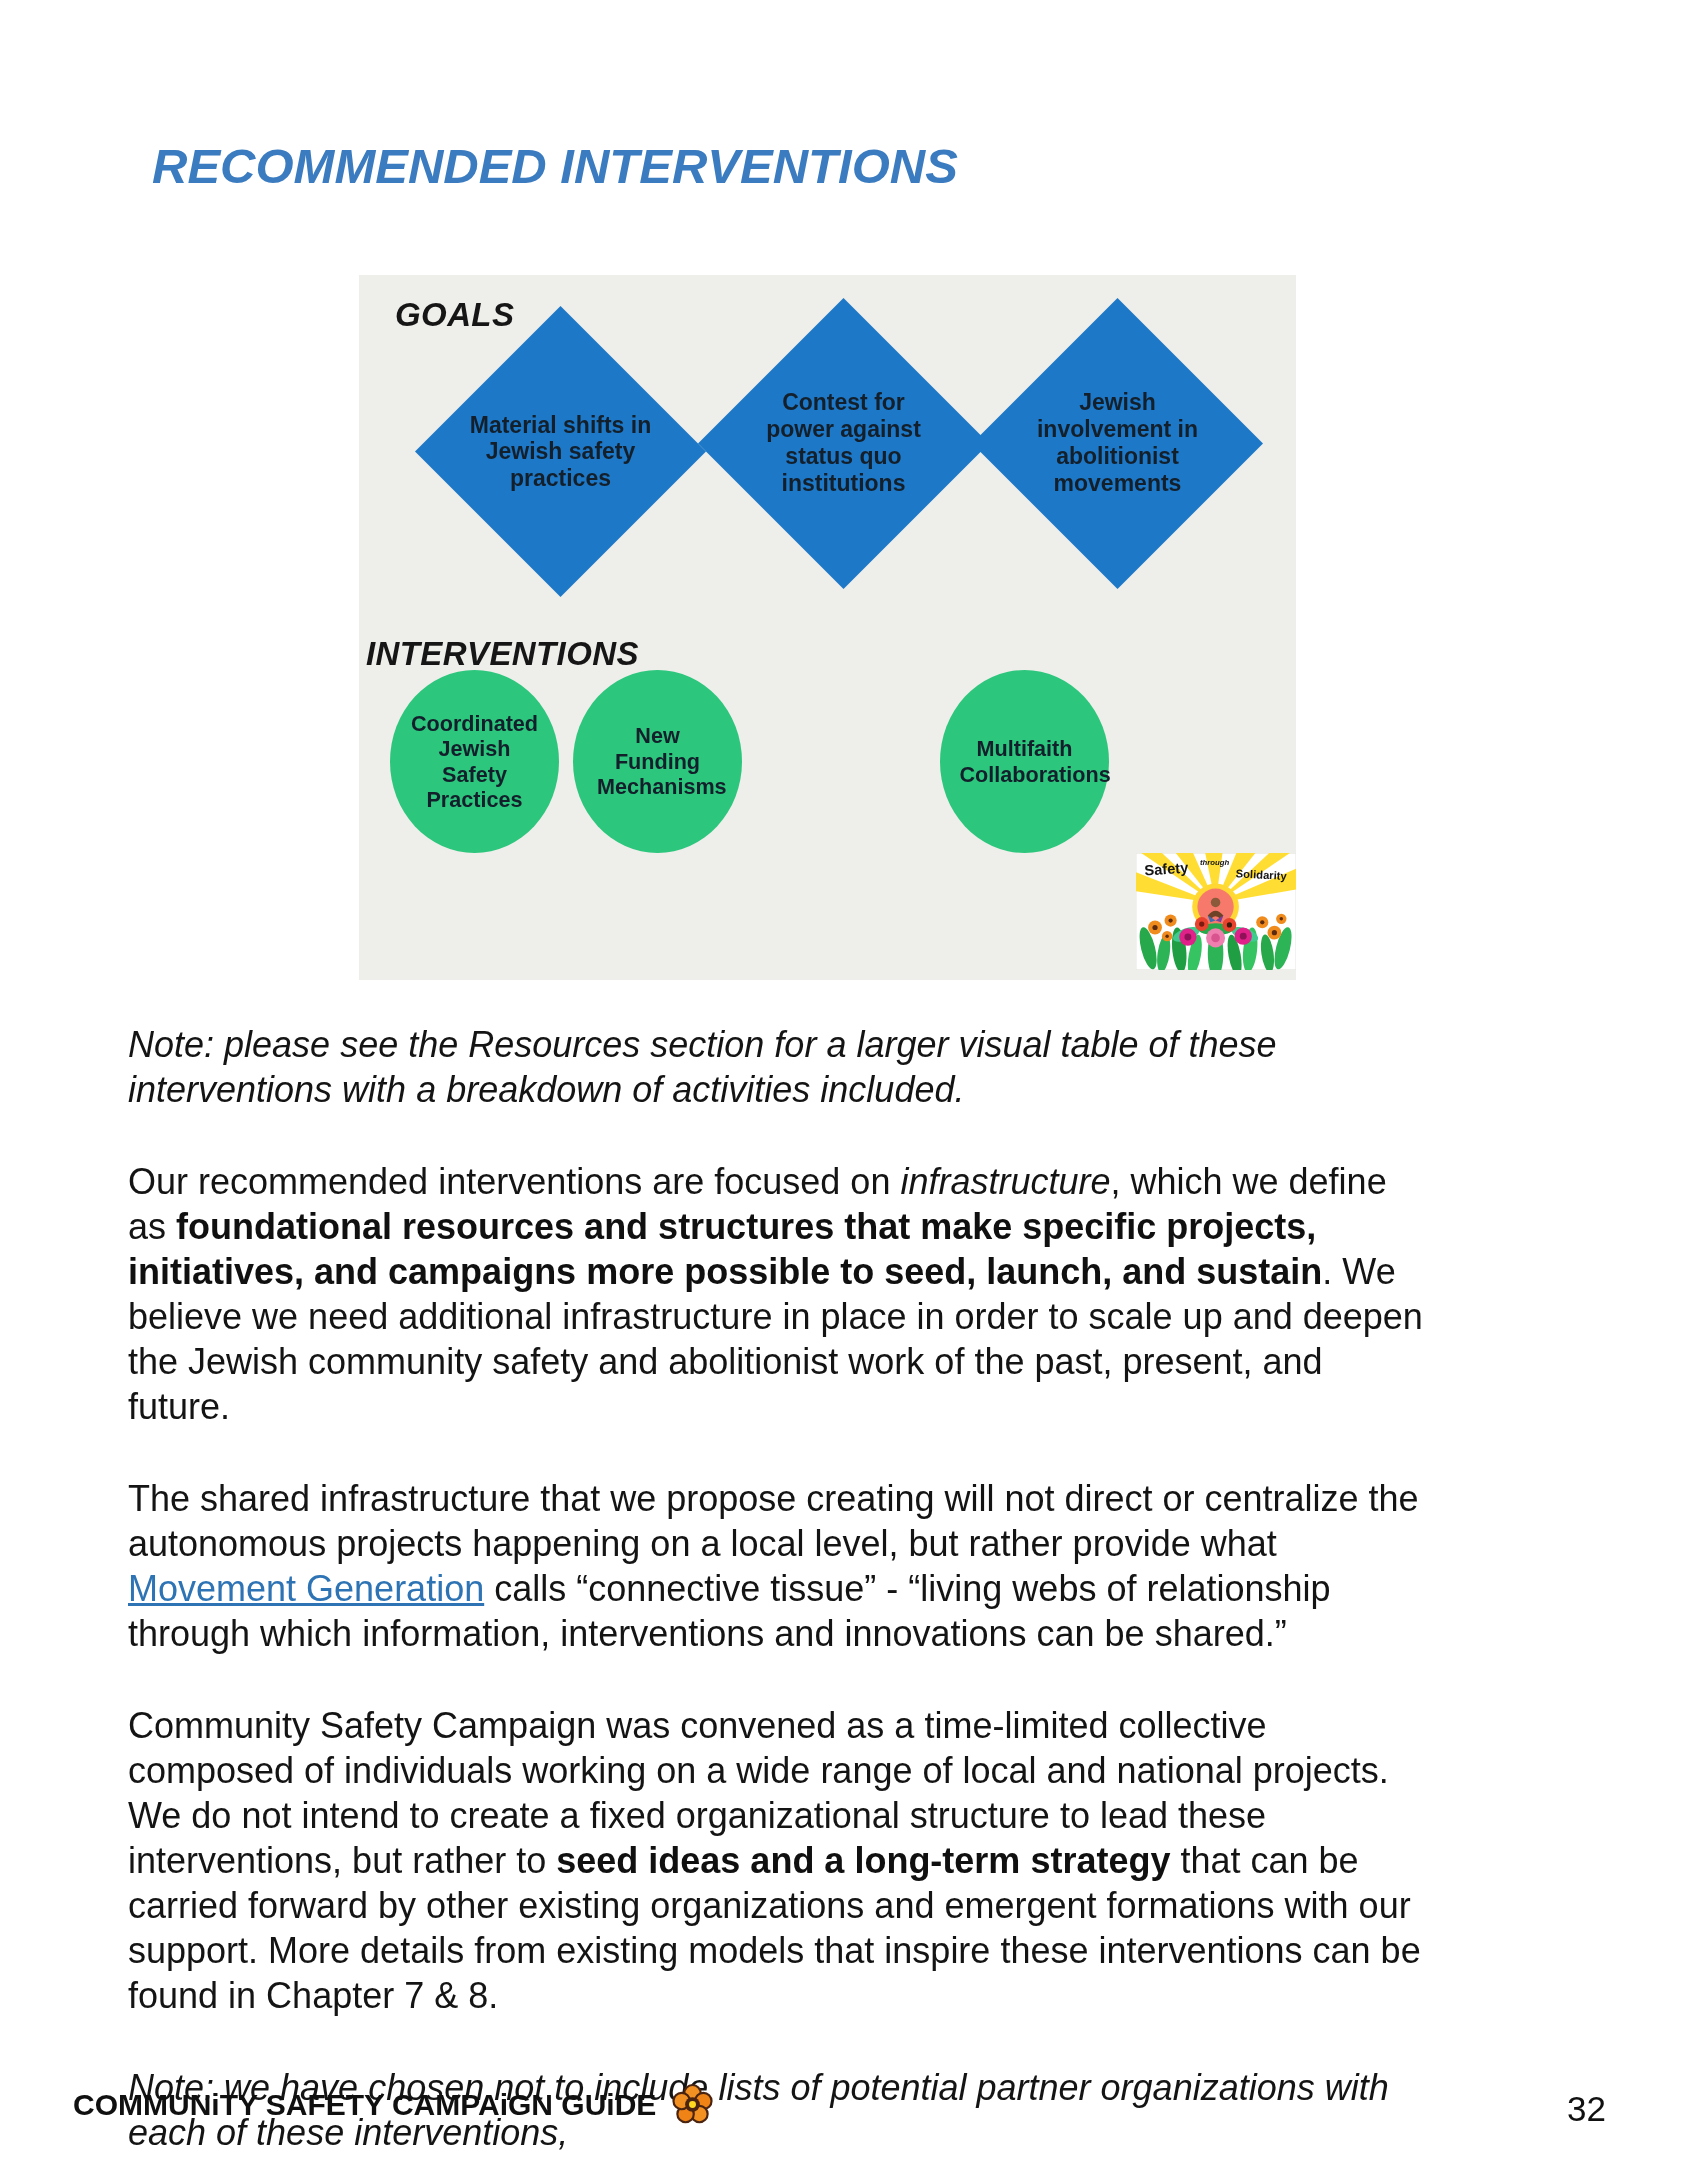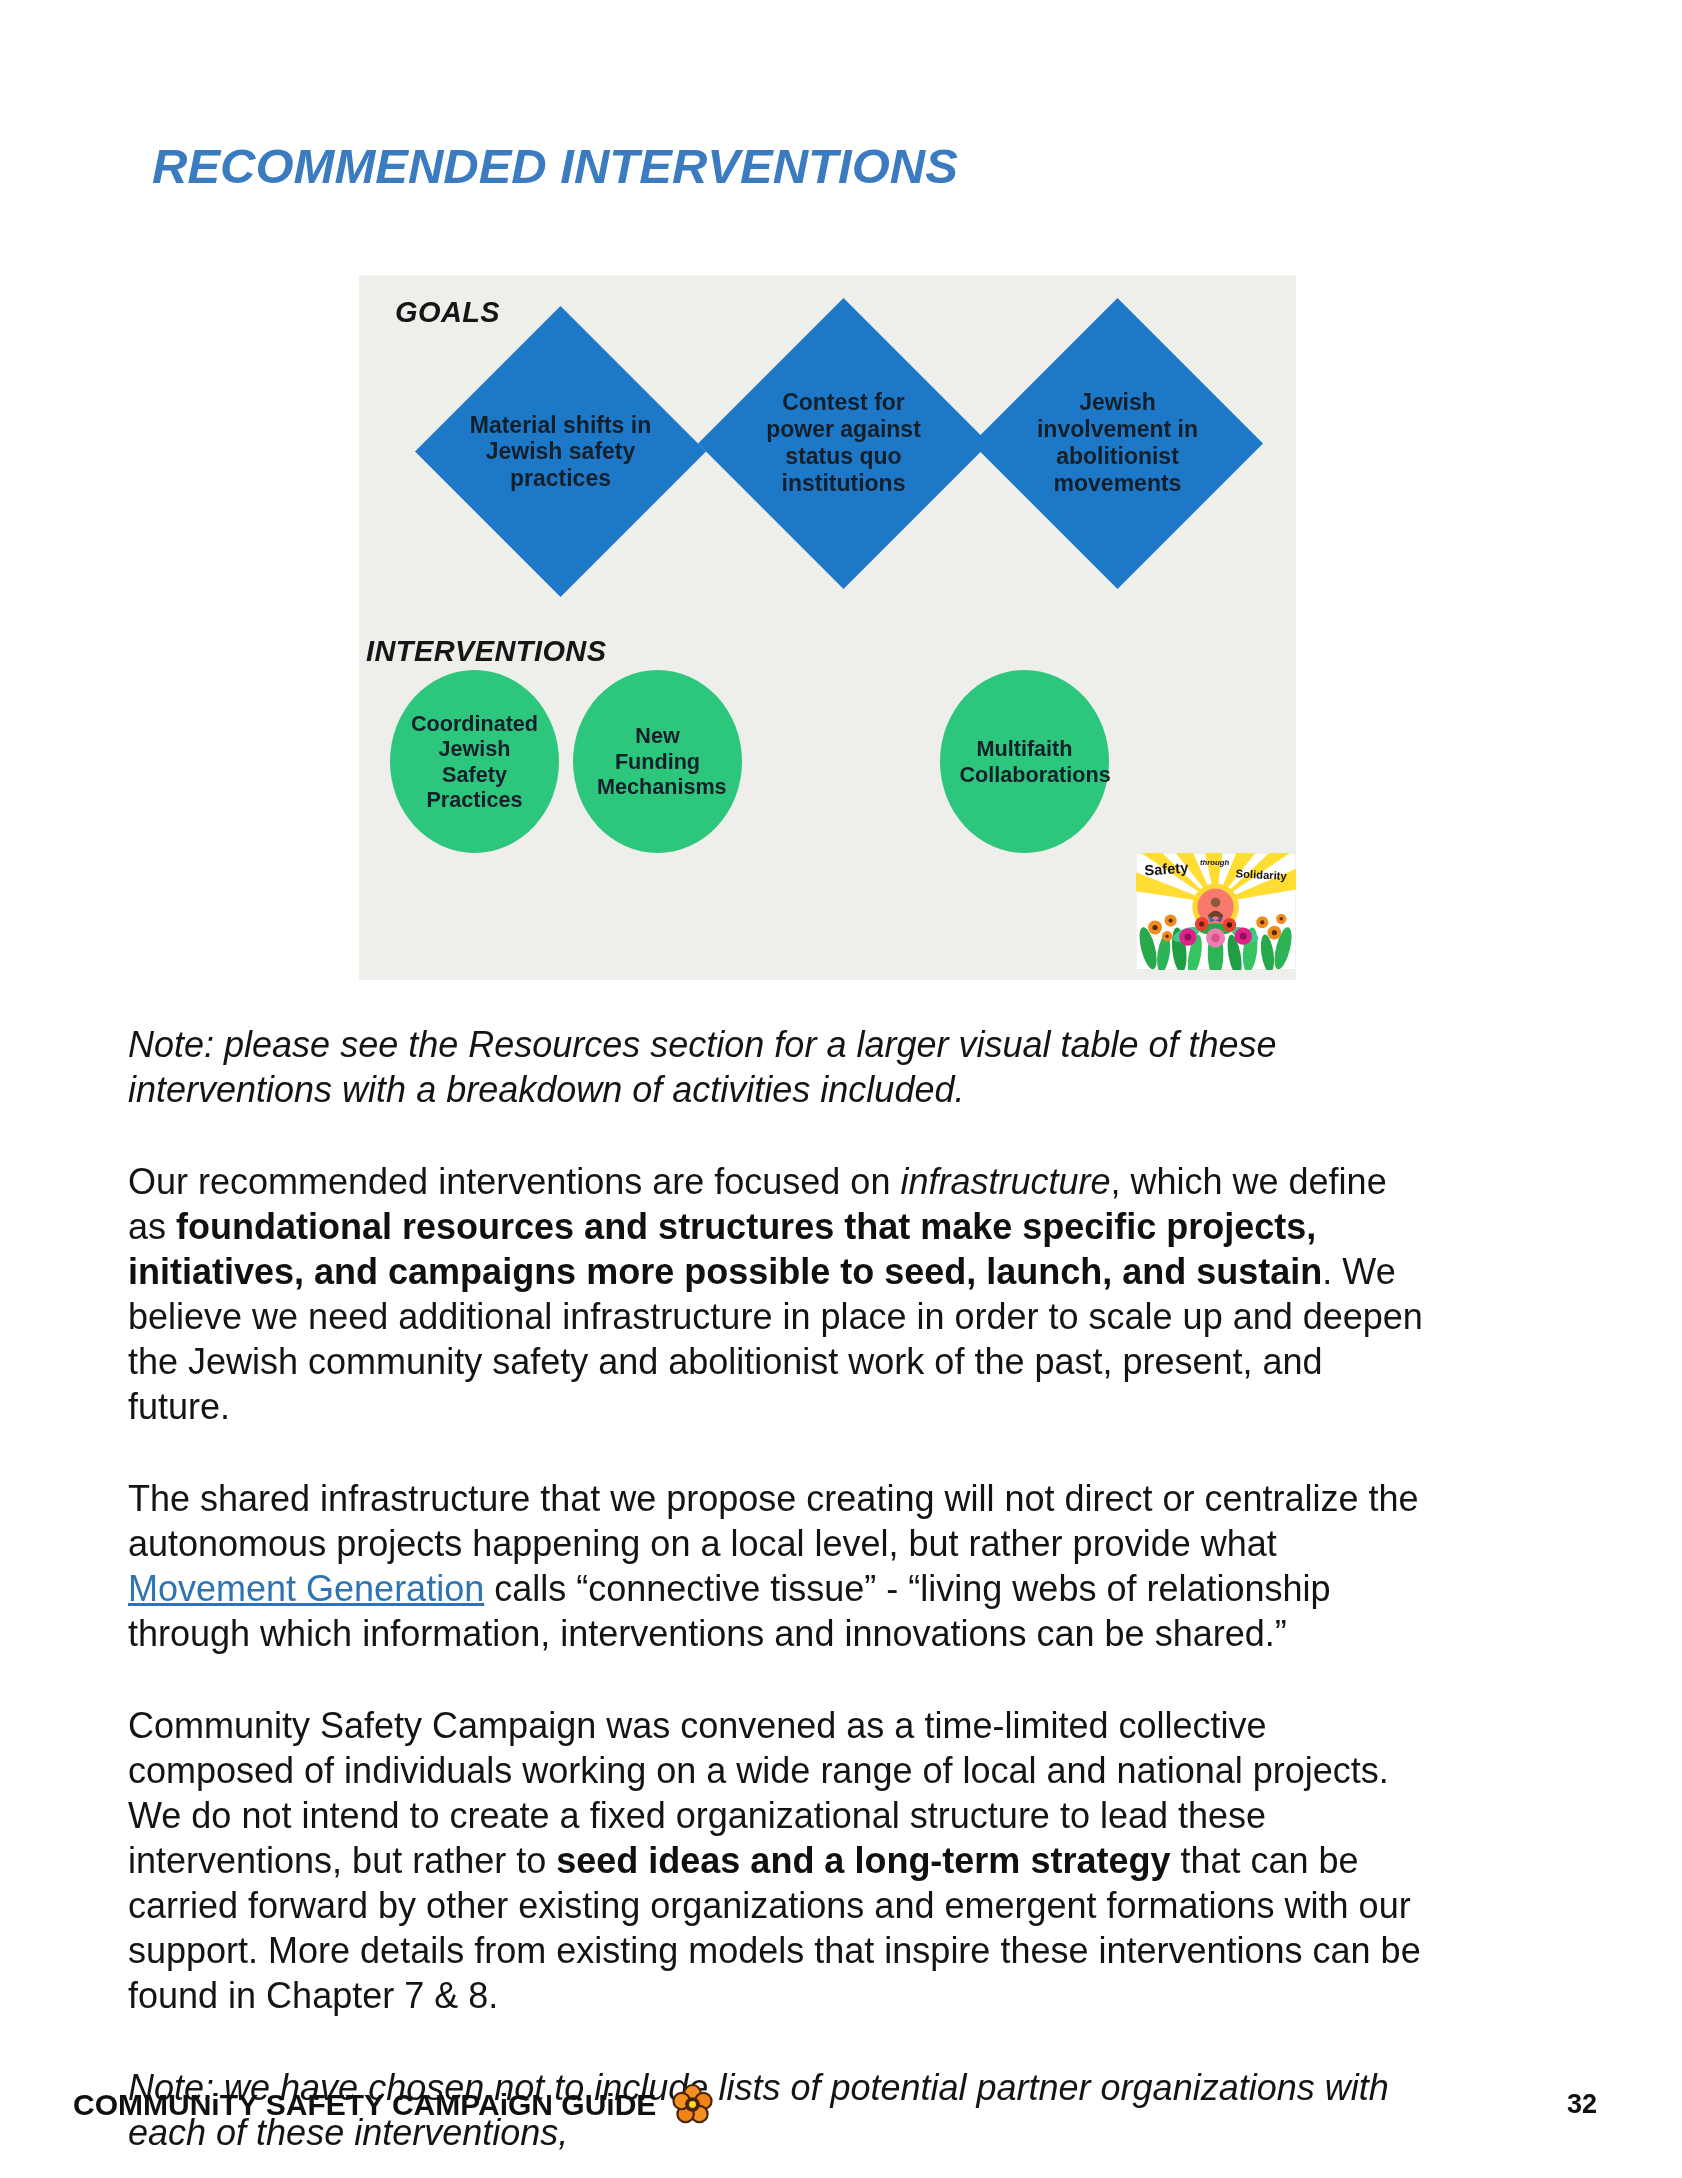--- a/index.html
+++ b/index.html
@@ -20,21 +20,21 @@
     white-space:nowrap;
   }
   
   .panel {
     position:absolute; left:359px; top:275px;
     width:937px; height:705px;
     background:#eeeeea;
   }
   .panel-label {
     position:absolute;
-    font-size:29px; font-weight:800; font-style:italic;
+    font-size:33px; font-weight:800; font-style:italic;
     color:#161616; letter-spacing:0.4px;
   }
   .goals-label { left:36px; top:21px; }
   .interventions-label { left:7px; top:360px; }
 
   .diamond { position:absolute; width:291px; height:291px; }
   .diamond svg { position:absolute; inset:0; }
   .dtext {
     position:absolute; left:50%; top:50%;
     transform:translate(-50%,-50%);
@@ -81,21 +81,21 @@
   .footer-brand {
     position:absolute; left:73px; top:2082px;
     display:flex; align-items:center; gap:14px;
   }
   .brand-text {
     font-size:30px; font-weight:900; letter-spacing:0px;
     color:#101010; white-space:nowrap;
   }
   .page-number {
     position:absolute; left:1567px; top:2089px;
-    font-size:27px; font-weight:700; color:#101010;
+    font-size:35px; font-weight:400; color:#101010;
   }
 </style>
 </head>
 <body>
 
 <div class="page">
 
   <h1 class="title">RECOMMENDED INTERVENTIONS</h1>
 
   <section class="panel">

